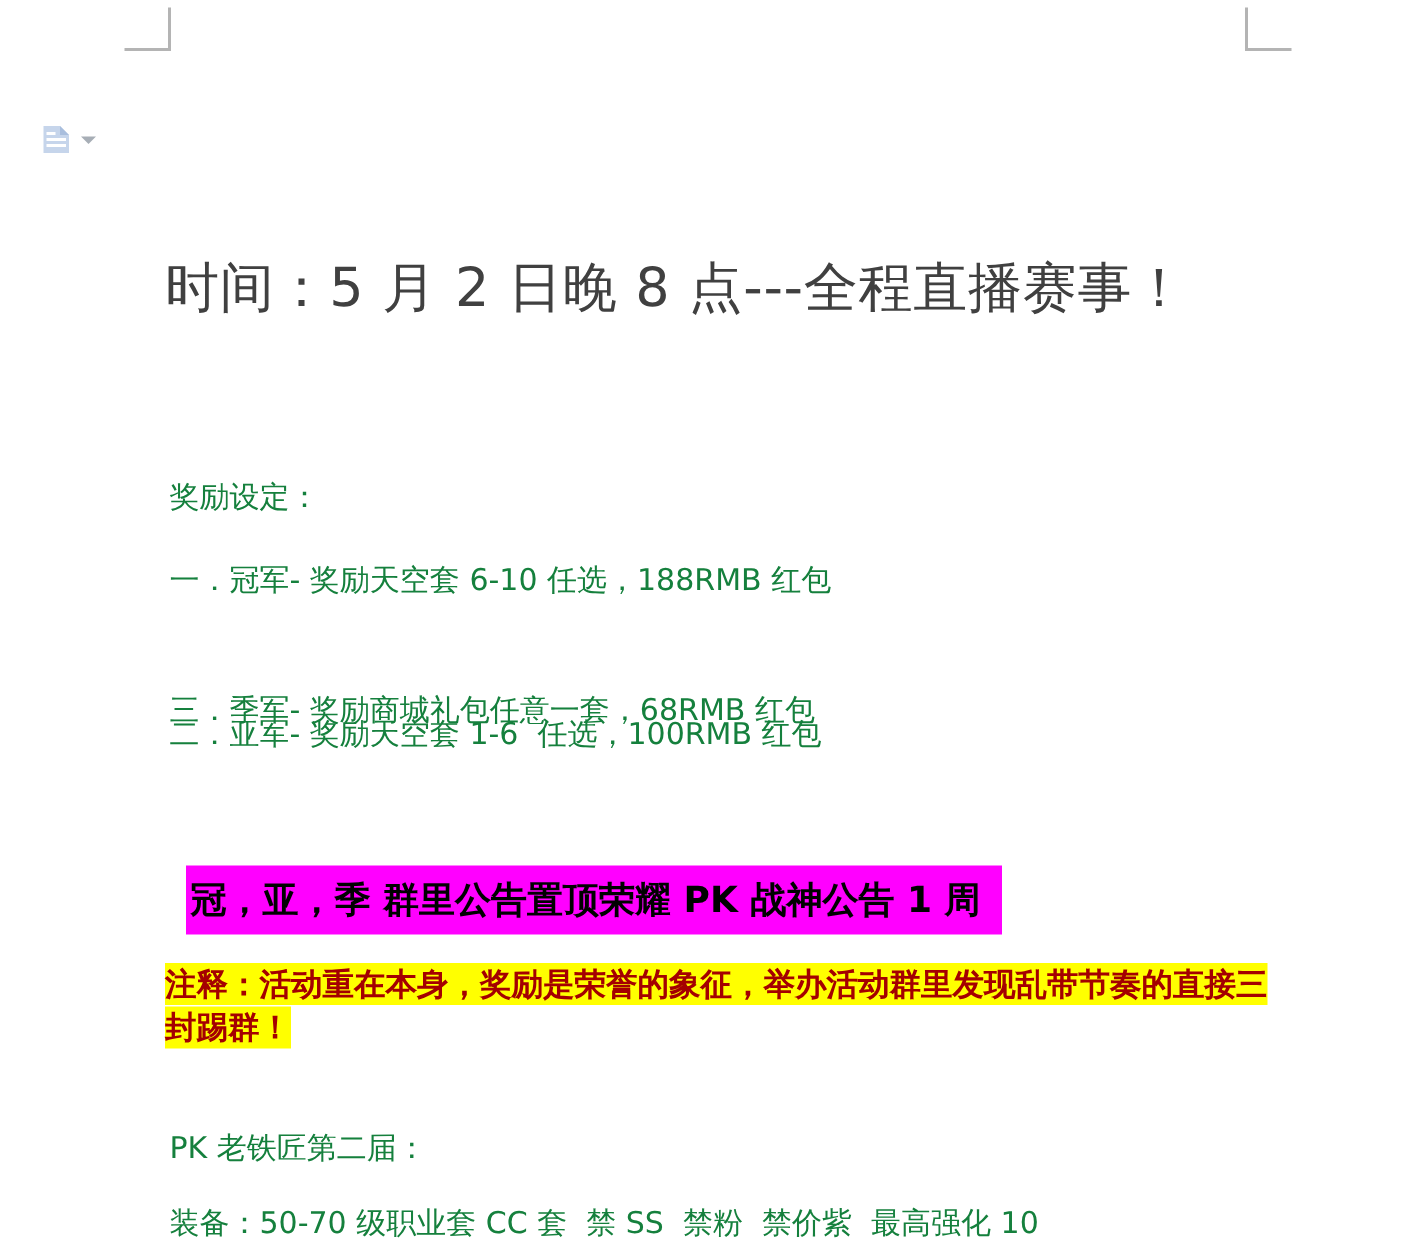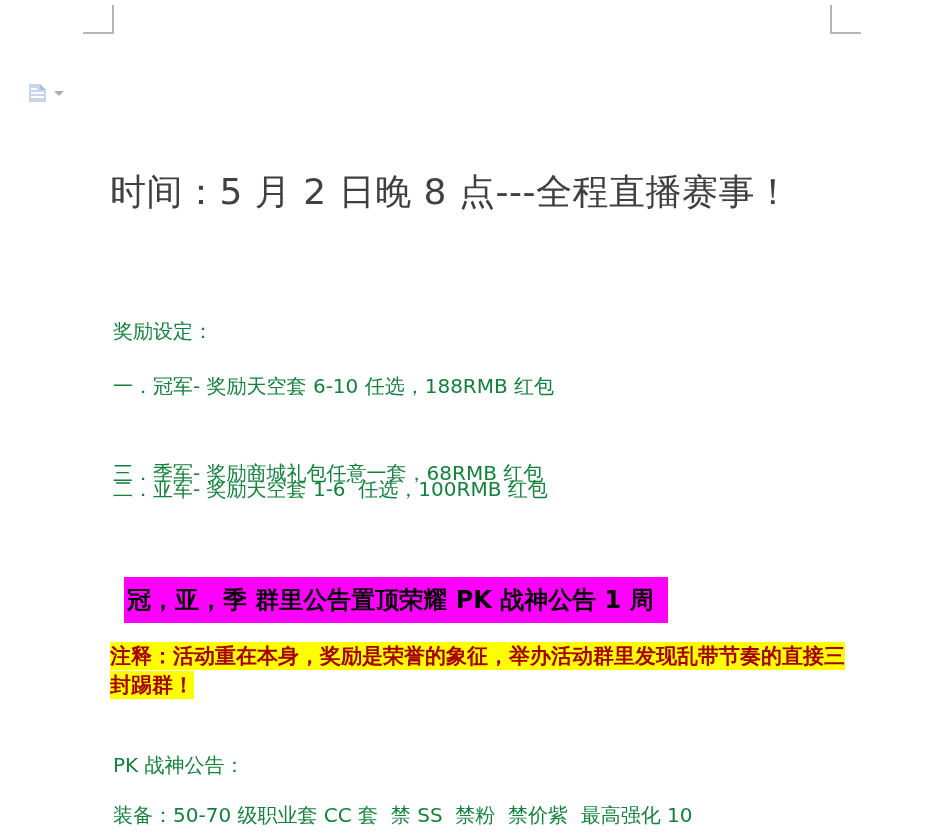--- a/index.html
+++ b/index.html
@@ -138,16 +138,16 @@
   <div class="line l-item2">三．季军- 奖励商城礼包任意一套，68RMB 红包</div>
 
   <div class="honor-wrap">
     <span class="honor-mark">冠，亚，季 群里公告置顶荣耀 PK 战神公告 1 周</span>
   </div>
 
   <div class="note-wrap">
     <span class="note-mark">注释：活动重在本身，奖励是荣誉的象征，举办活动群里发现乱带节奏的直接三封踢群！</span>
   </div>
 
-  <div class="line l-rules-heading">PK 战神公告：</div>
+  <div class="line l-rules-heading">PK 老铁匠第二届：</div>
   <div class="line l-equipment">装备：50-70 级职业套 CC 套  禁 SS  禁粉  禁价紫  最高强化 10</div>
 
 </div>
 
 </body></html>

